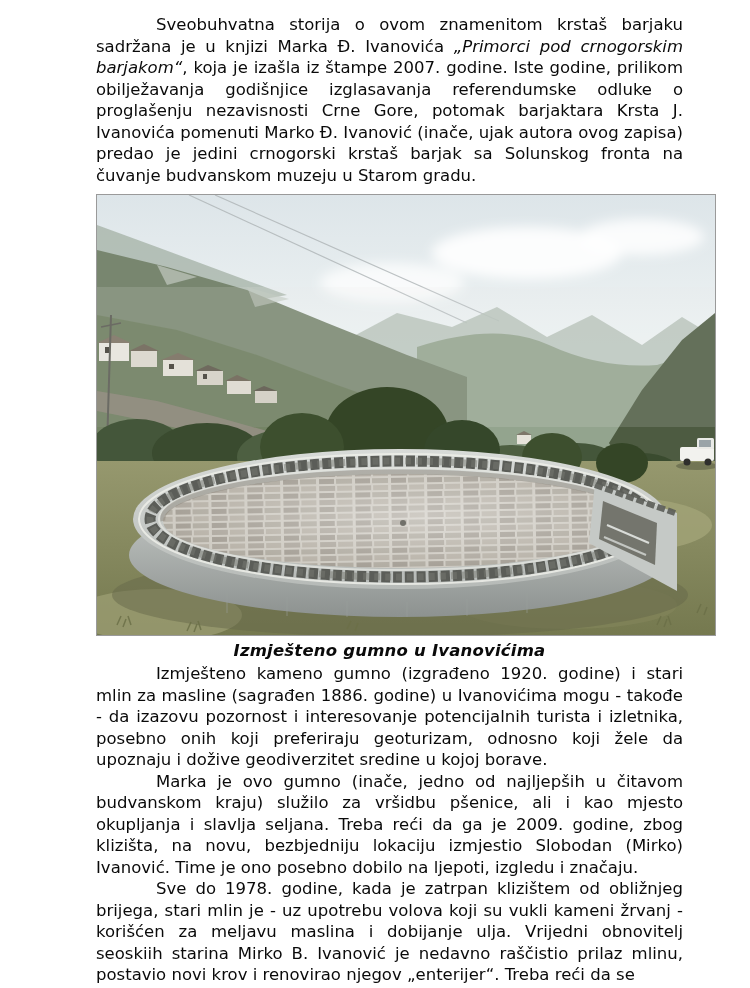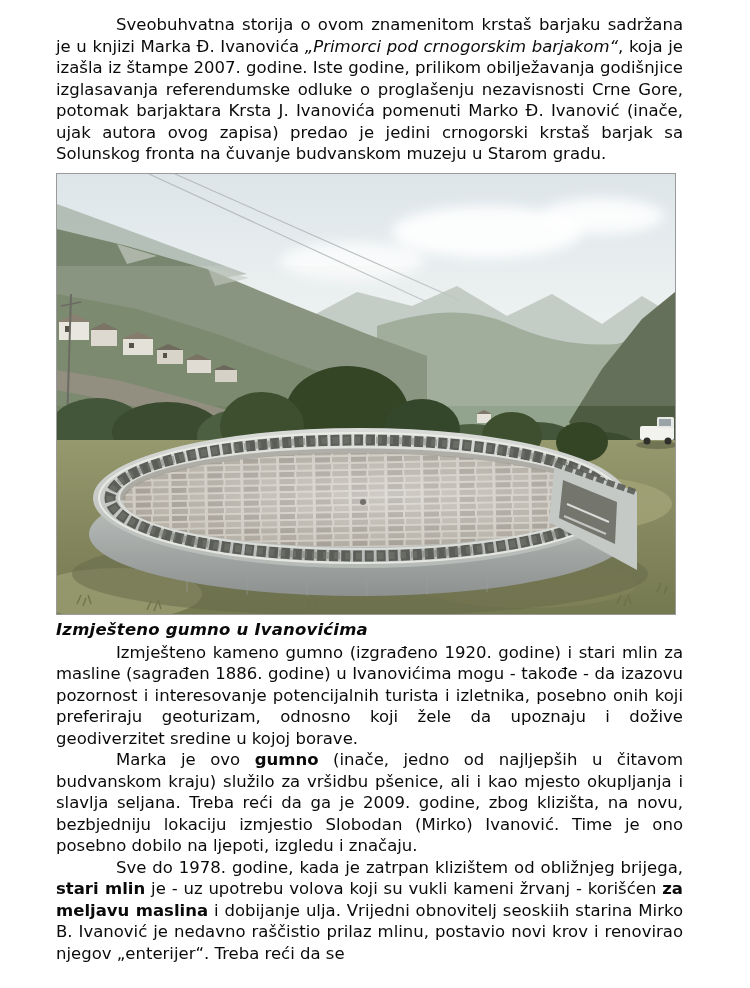--- a/index.html
+++ b/index.html
@@ -1,25 +1,25 @@
 <!DOCTYPE html>
 <html><head>
 <meta charset="utf-8">
 <style>
   html,body{margin:0;padding:0;background:#ffffff;}
   body{width:750px;height:988px;overflow:hidden;font-family:"DejaVu Sans","Liberation Sans",sans-serif;color:#000;}
-  .page{box-sizing:border-box;width:750px;height:828px;padding:14px 67px 0 56px;background:#fff;}
+  .page{box-sizing:border-box;width:750px;height:828px;padding:14px 67px 0 96px;background:#fff;}
   .para{margin:0;text-align:justify;text-justify:inter-word;text-indent:60px;
         font-size:16.5px;line-height:21.5px;color:#0a0a0a;}
-  .para .bold{font-weight:bold;}
+  .para .bold{font-weight:normal;}
   .para .italic{font-style:italic;}
   figure.photo{margin:8px 0 0 0;padding:0;width:618px;height:440px;border:1.5px solid #9a9a9a;
         box-sizing:content-box;background:#eef1f0;overflow:hidden;}
   figure.photo svg{display:block;}
-  .caption{margin:5px 0 2px 0;font-weight:bold;font-style:italic;
+  .caption{margin:5px 0 2px 0;text-align:center;font-weight:bold;font-style:italic;
         font-size:16.5px;line-height:20px;letter-spacing:.2px;color:#0a0a0a;}
 </style>
 </head>
 <body>
 
 <div class="page">
 
   <p class="para"><span>Sveobuhvatna storija o ovom znamenitom krstaš barjaku sadržana je u knjizi Marka Đ. Ivanovića </span><span class="italic">„Primorci pod crnogorskim barjakom“</span><span>, koja je izašla iz štampe 2007. godine. Iste godine, prilikom obilježavanja godišnjice izglasavanja referendumske odluke o proglašenju nezavisnosti Crne Gore, potomak barjaktara Krsta J. Ivanovića pomenuti Marko Đ. Ivanović (inače, ujak autora ovog zapisa) predao je jedini crnogorski krstaš barjak sa Solunskog fronta na čuvanje budvanskom muzeju u Starom gradu.</span></p>
 
   <figure class="photo">

